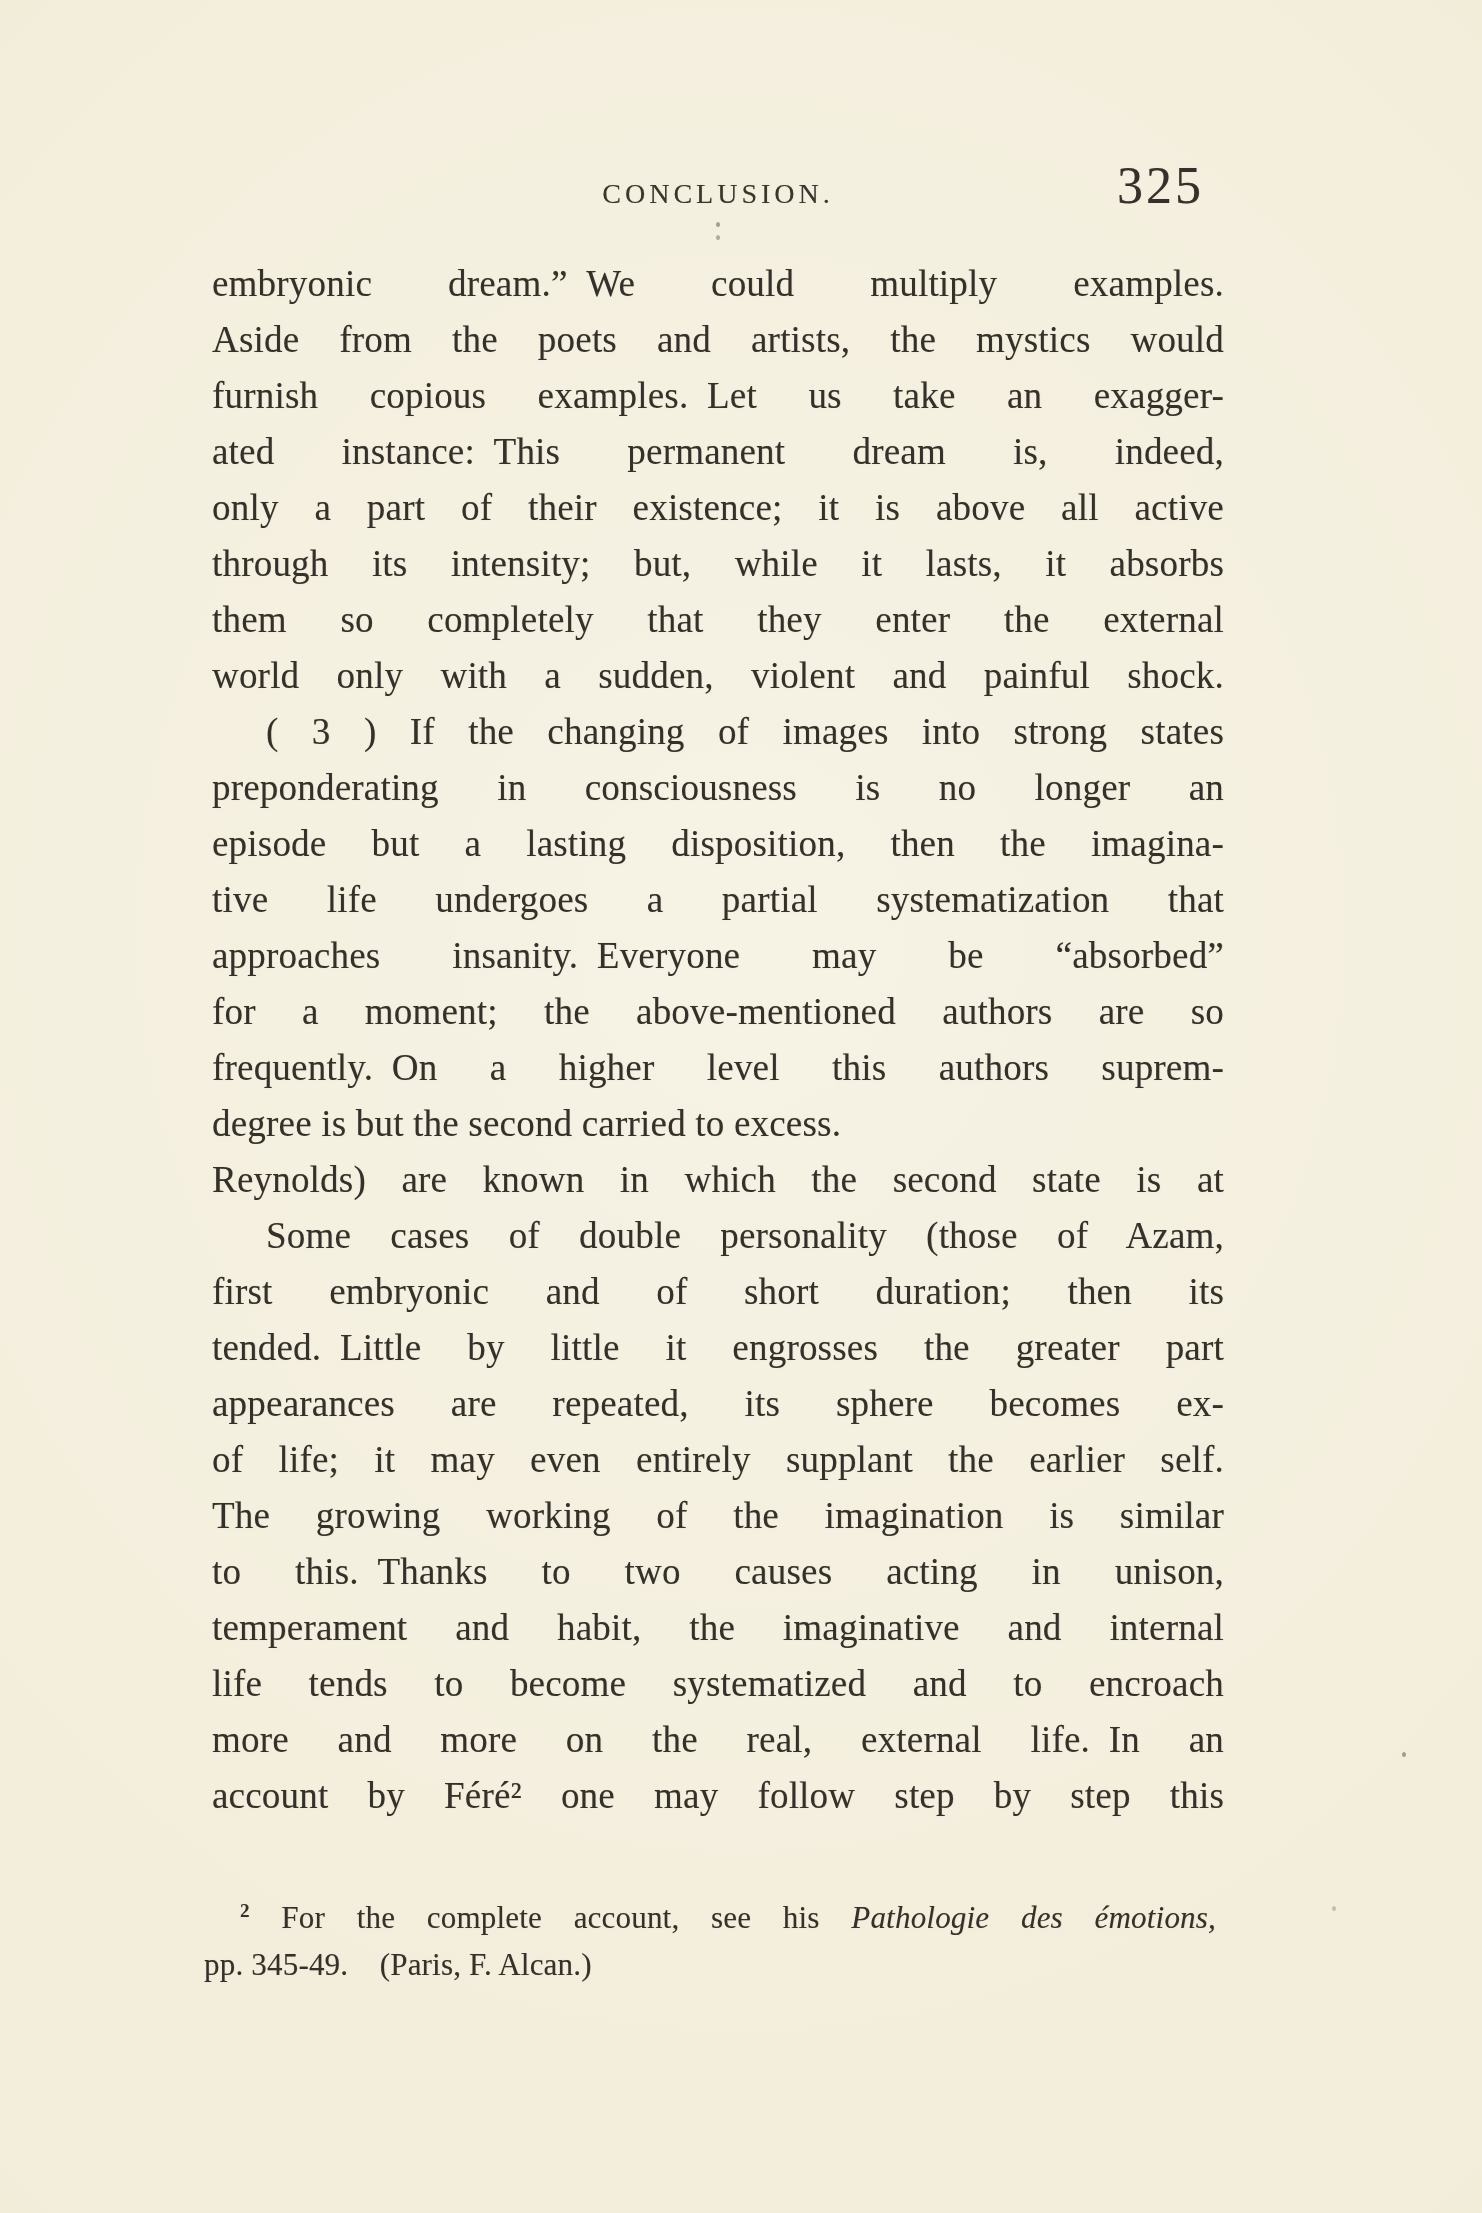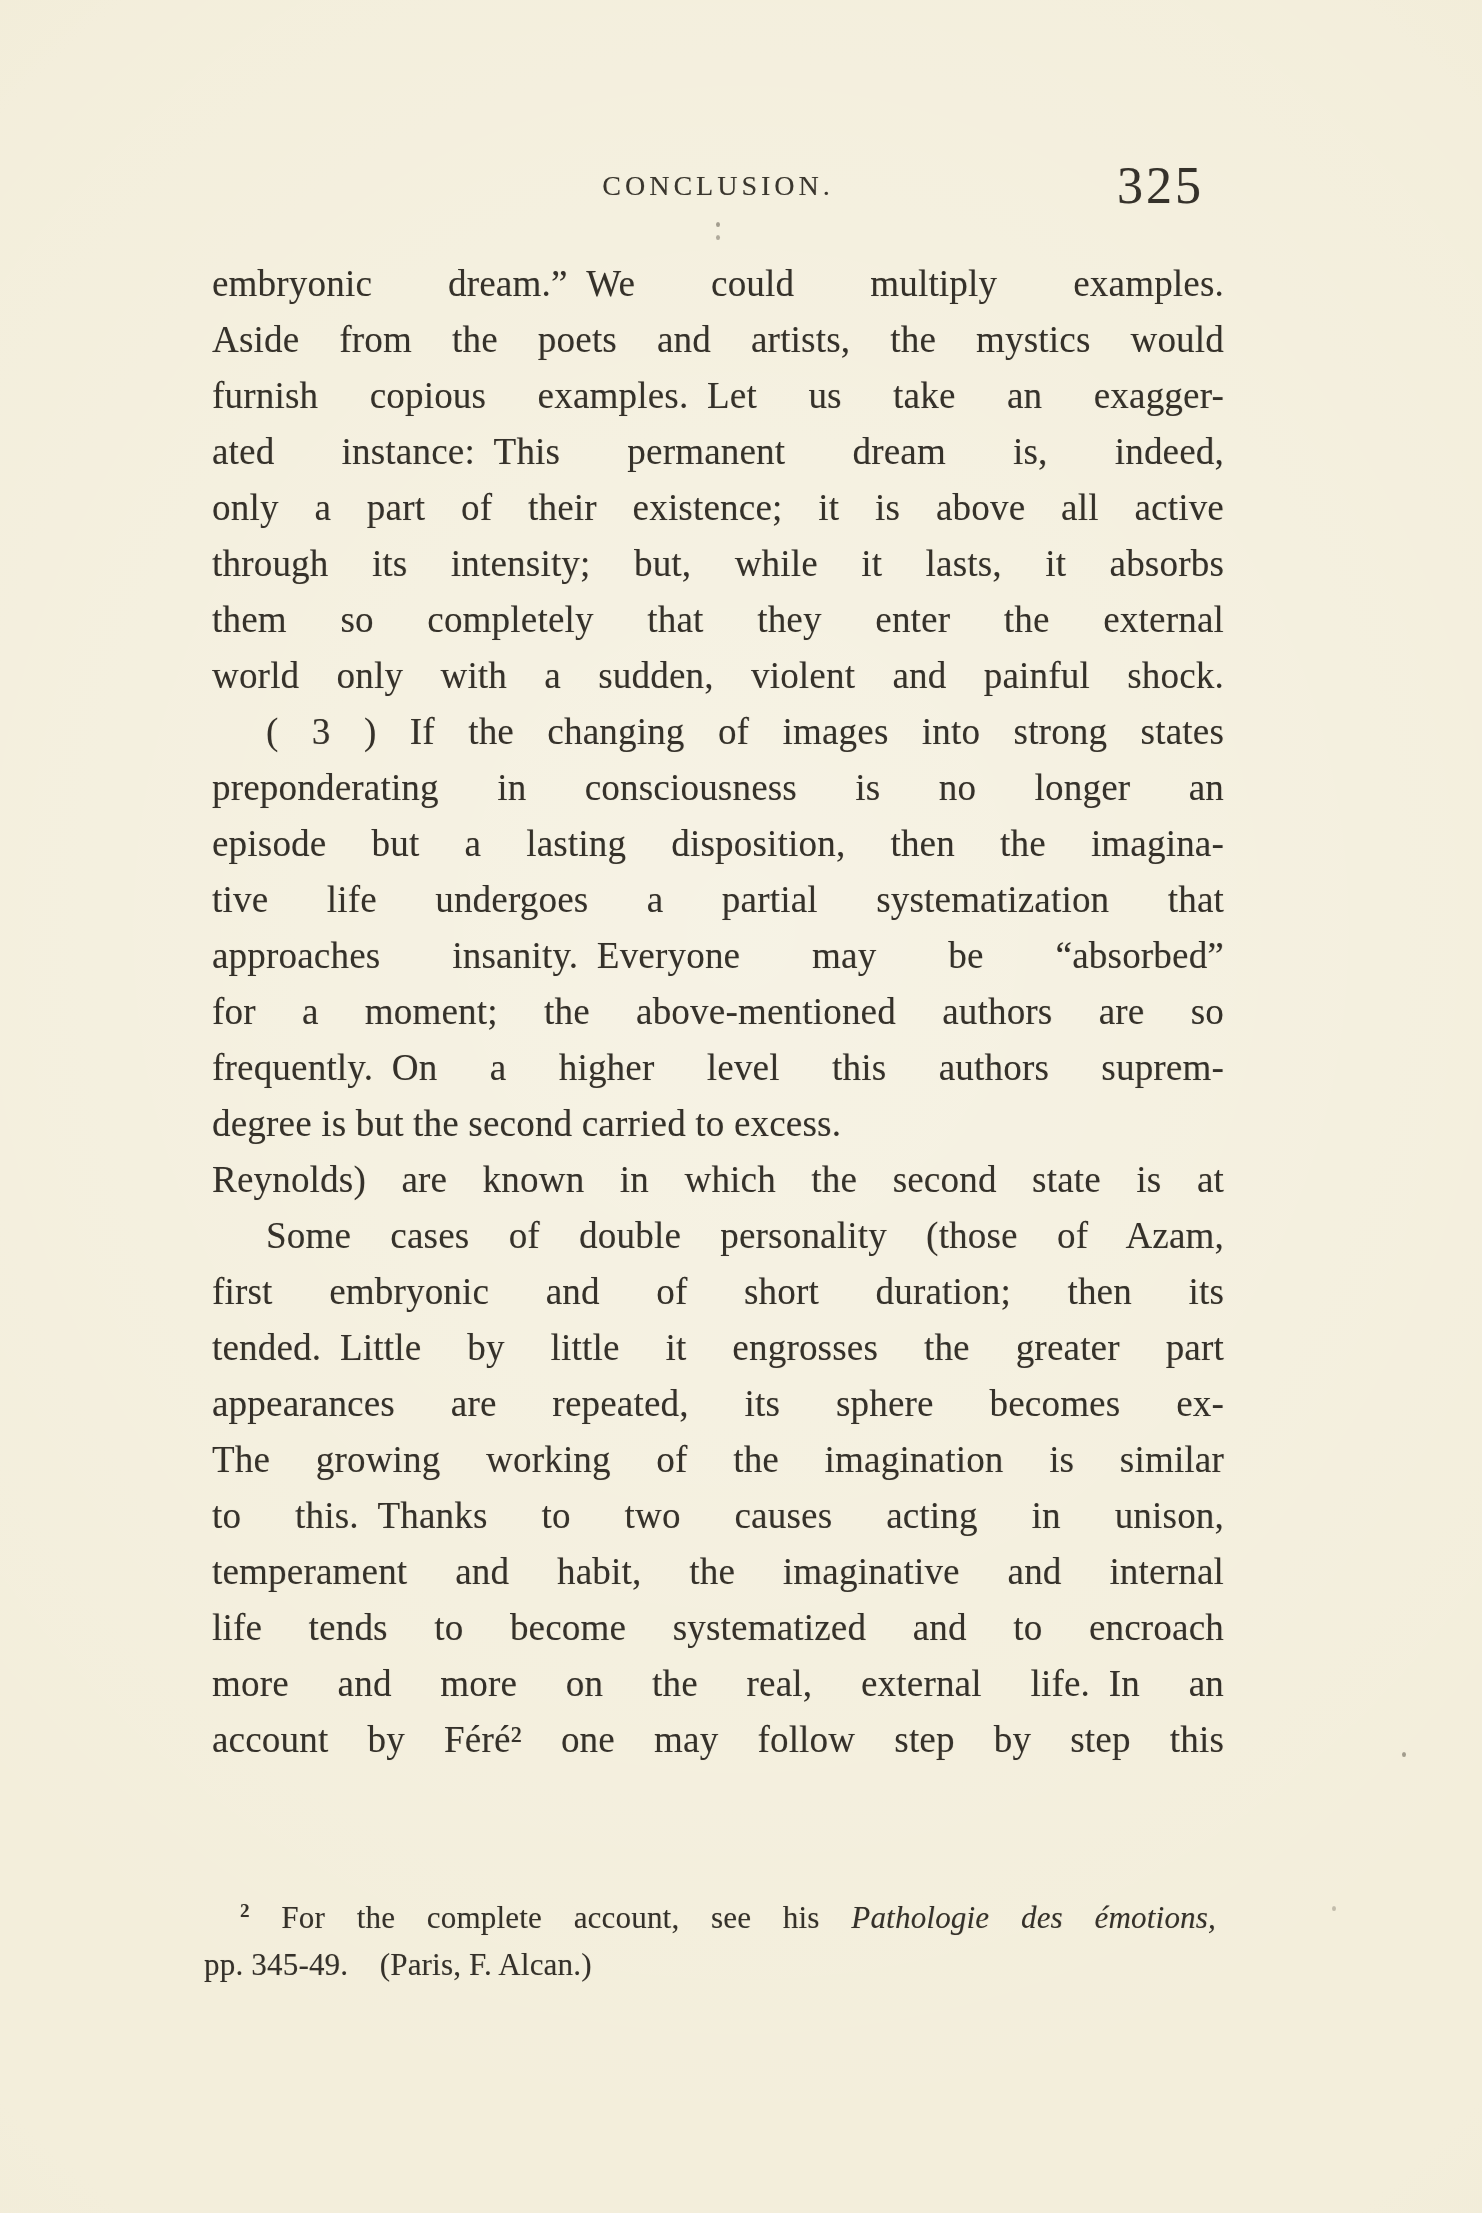--- a/index.html
+++ b/index.html
@@ -17,21 +17,21 @@
       radial-gradient(ellipse 150% 120% at 50% 50%, #f3eedb 50%, #e6dec4 100%);
     background-color: #f1ebd7;
     font-family: "Liberation Serif", "DejaVu Serif", serif;
     color: #35312a;
     overflow: hidden;
     text-shadow: 0.3px 0.3px 0.7px rgba(54,50,41,0.30);
   }
 
   .running-title {
     position: absolute;
-    top: 170px;
+    top: 178px;
     left: 212px;
     width: 1012px;
     text-align: center;
     font-size: 28px;
     letter-spacing: 4px;
     color: #3a362e;
   }
   .page-number {
     position: absolute;
     top: 156px;
@@ -128,20 +128,21 @@
       <div class="line">frequently. On a higher level this authors suprem-</div>
       <div class="line noj">degree is but the second carried to excess.</div>
     </div>
 
     <div class="paragraph">
       <div class="line">Reynolds) are known in which the second state is at</div>
       <div class="line indent">Some cases of double personality (those of Azam,</div>
       <div class="line">first embryonic and of short duration; then its</div>
       <div class="line">tended. Little by little it engrosses the greater part</div>
       <div class="line">appearances are repeated, its sphere becomes ex-</div>
+      <div class="line">of life; it may even entirely supplant the earlier self.</div>
       <div class="line">The growing working of the imagination is similar</div>
       <div class="line">to this. Thanks to two causes acting in unison,</div>
       <div class="line">temperament and habit, the imaginative and internal</div>
       <div class="line">life tends to become systematized and to encroach</div>
       <div class="line">more and more on the real, external life. In an</div>
       <div class="line">account by Féré² one may follow step by step this</div>
     </div>
 
   </div>
 

